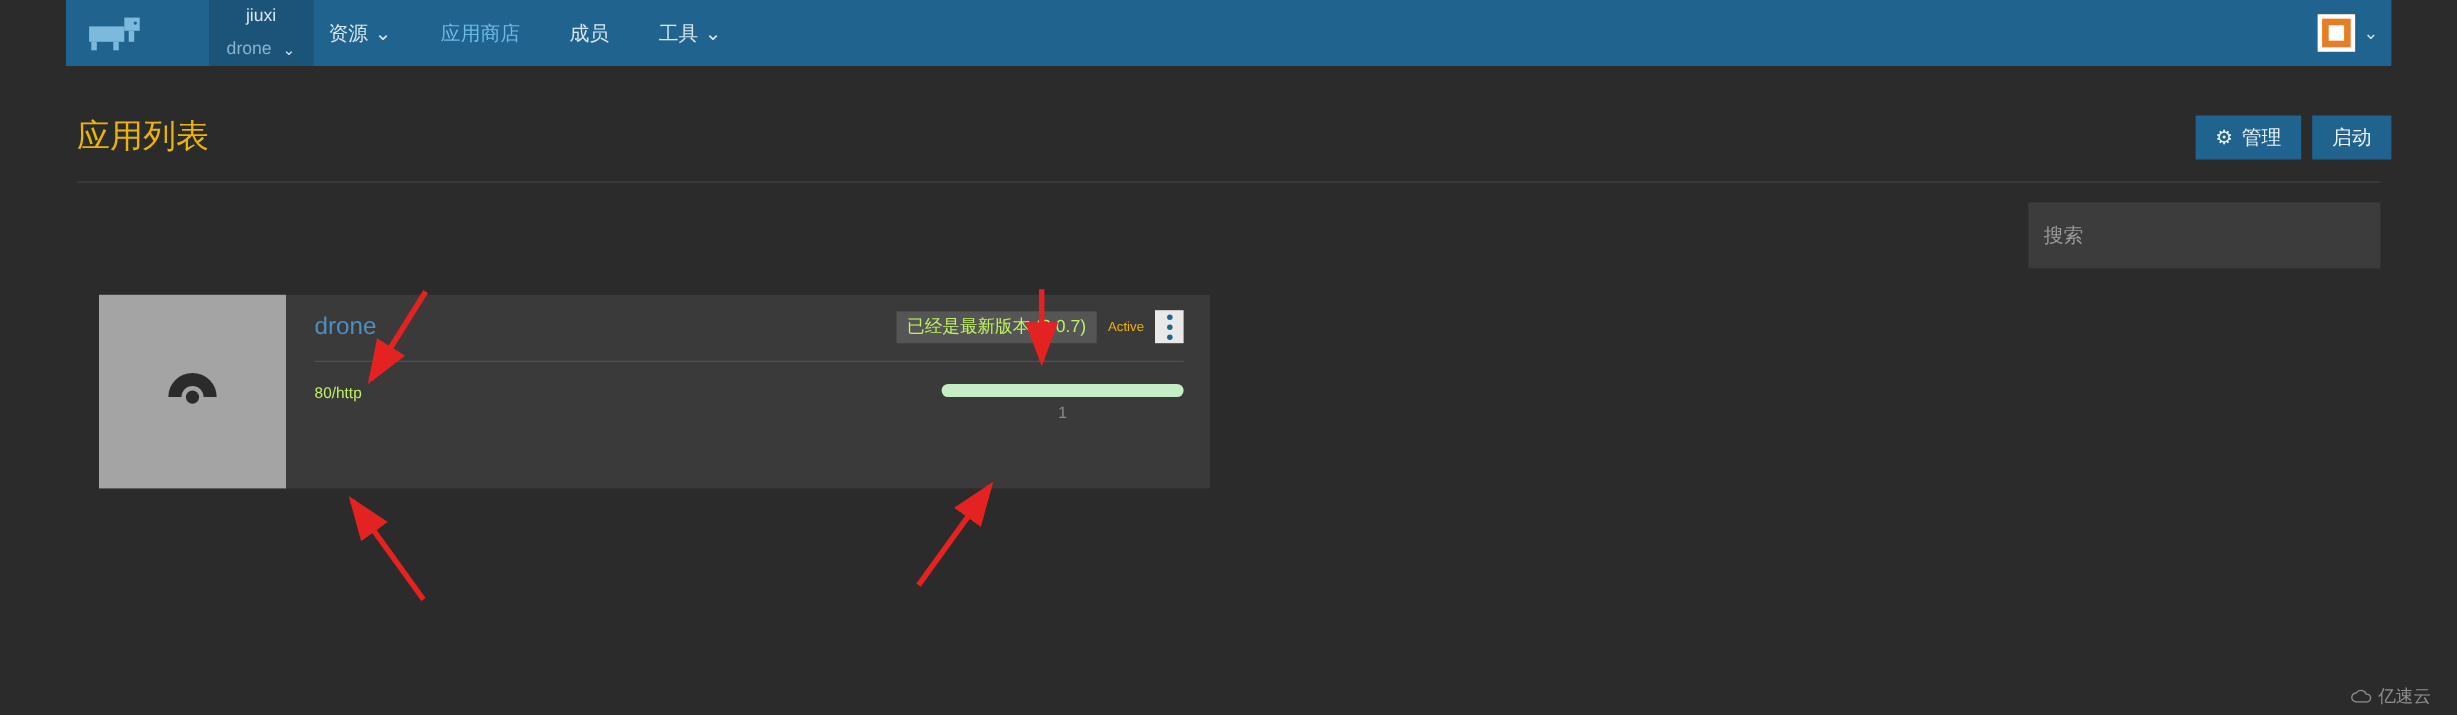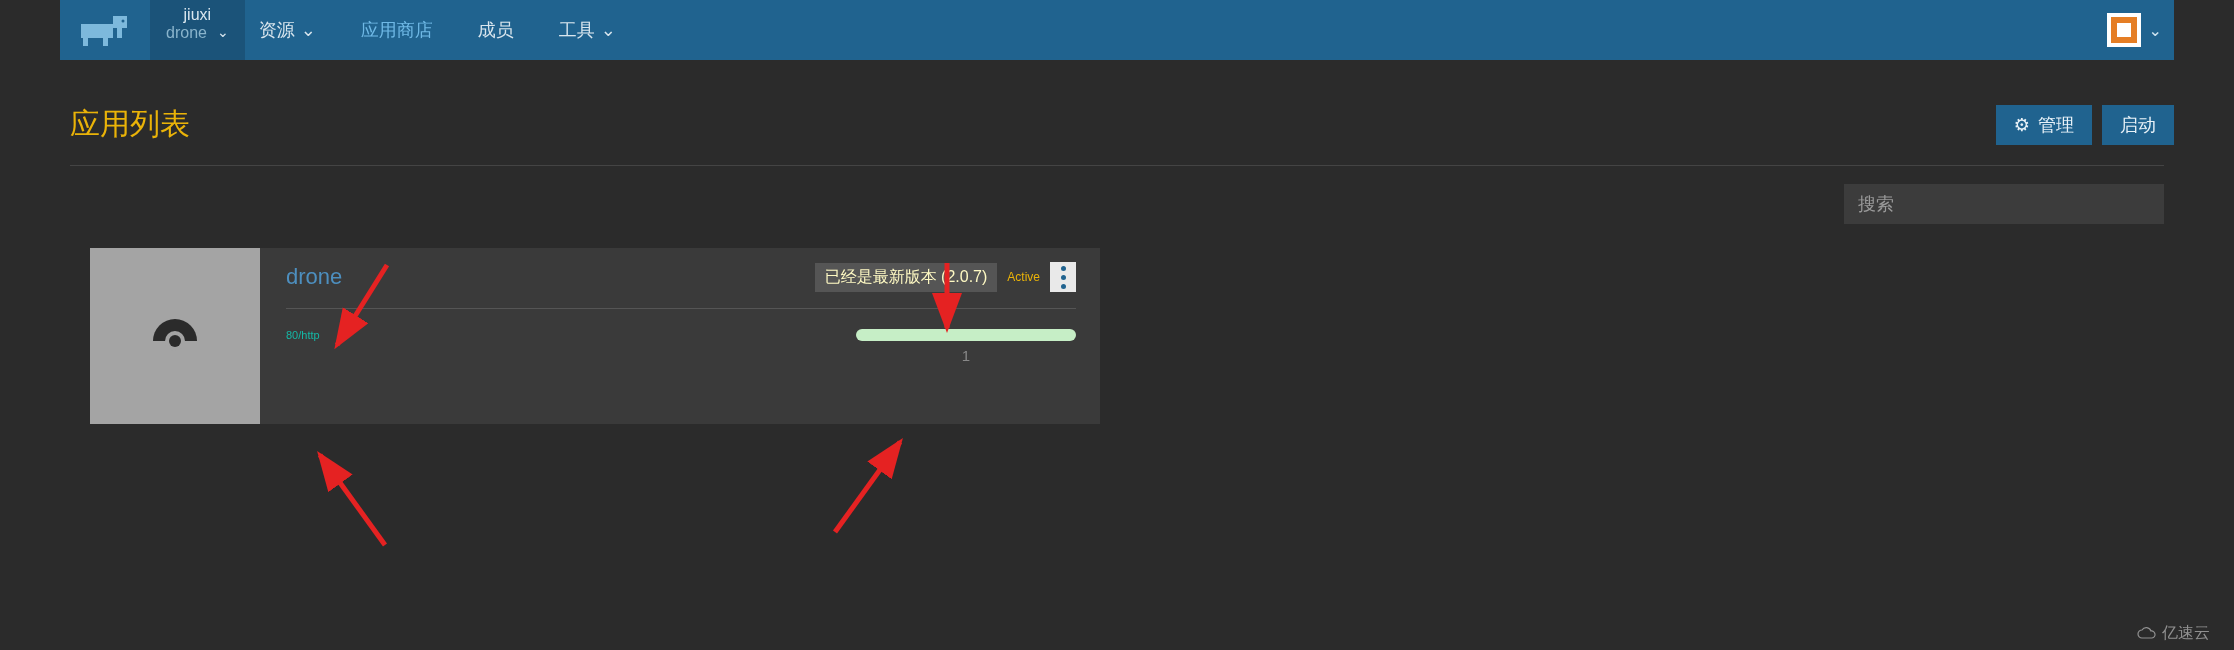--- a/index.html
+++ b/index.html
@@ -29,24 +29,25 @@
   align-items: center;
   justify-content: center;
 }
 .env-selector {
   background: #1b5379;
   height: 60px;
   padding: 6px 16px 6px 16px;
   display: flex;
   flex-direction: column;
   align-items: center;
-  justify-content: flex-start;
+  justify-content: space-between;
   position: relative;
   cursor: pointer;
   min-width: 90px;
+  margin-left: 40px;
 }
 .env-top { font-size: 16px; color: #d9e6ee; line-height: 1.1; }
 .env-bottom { font-size: 16px; color: #89b4cc; line-height: 1.1; display:flex; align-items:center; gap:10px;}
 .env-chevron { color:#d9e6ee; font-size:14px; }
 
 .nav-items { display:flex; align-items:center; height:60px;gap:17px; }
 .nav-item {
   padding: 0 14px;
   height: 60px;
   display:flex; align-items:center;
@@ -104,21 +105,21 @@
   height:1px; background:#444;
   margin: 0 70px;
 }
 .search-row {
   display:flex;
   padding: 18px 70px 24px 70px;
 }
 .search-input {
   margin-left:auto;
   width:320px;
-  height:40px;
+  height:60px;
   background:#3c3c3c;
   border:none;
   color:#fca5a5;
   font-size:18px;
   padding:0 14px;
 }
 .search-input::placeholder { color:#9a9a9a; }
 
 
 .app-card {
@@ -136,35 +137,35 @@
 }
 .app-body {
   flex:1;
   padding: 14px 24px 14px 26px;
   display:flex; flex-direction:column;
 }
 .app-top-row { display:flex; align-items:center; }
 .app-name { color:#4d8fbf; font-size:22px; cursor:pointer; }
 .app-top-right { margin-left:auto; display:flex; align-items:center; gap:10px; }
 .ver-badge {
-  background:#555; color:#fef9c3;
+  background:#555; color:#bef264;
   font-size:16px; padding:4px 10px;
 }
 .status-active { color:#eab308; font-size:12px; }
 .kebab {
   width:26px; height:30px;
   background:#e9e9e9;
   display:flex; flex-direction:column;
   align-items:center; justify-content:center;
   gap:4px; cursor:pointer;
 }
 .kebab span { width:5px; height:5px; background:#20638f; border-radius:50%; }
 .app-divider { height:1px; background:#555; margin:16px 0 20px 0; }
 .app-bottom-row { display:flex; align-items:flex-start; }
-.port-link { color:#14b8a6; font-size:11px; cursor:pointer; }
+.port-link { color:#bef264; font-size:14px; cursor:pointer; }
 .replica-area { margin-left:auto; text-align:right; width:220px;}
 .replica-bar {
   height:12px; width:220px;
   background:#c6eec6;
   border-radius:6px;
 }
 .replica-count { color:#888; font-size:15px; margin-top:6px; text-align:center;}
 
 
 .arrow { position:absolute; pointer-events:none; }

